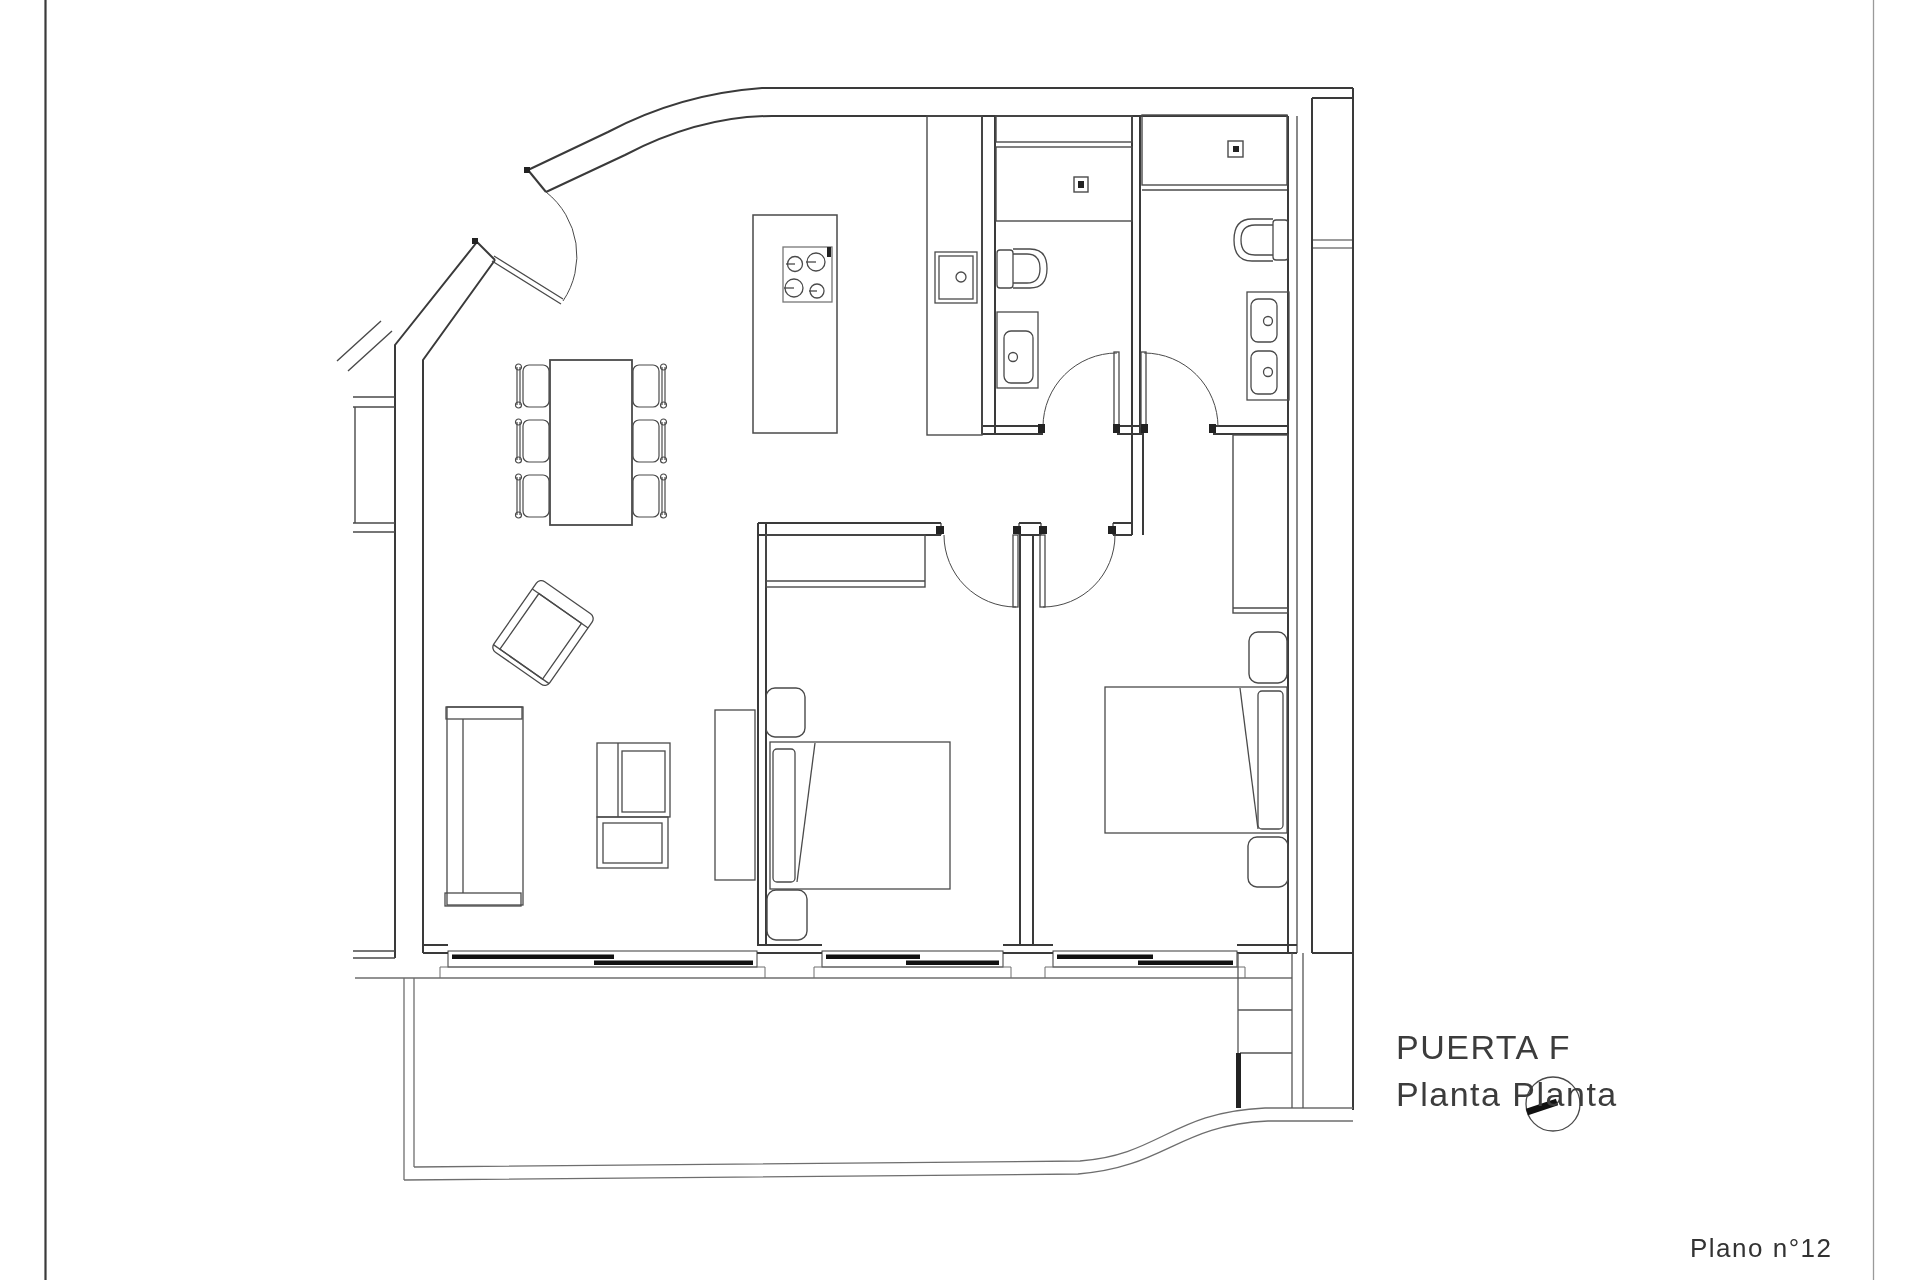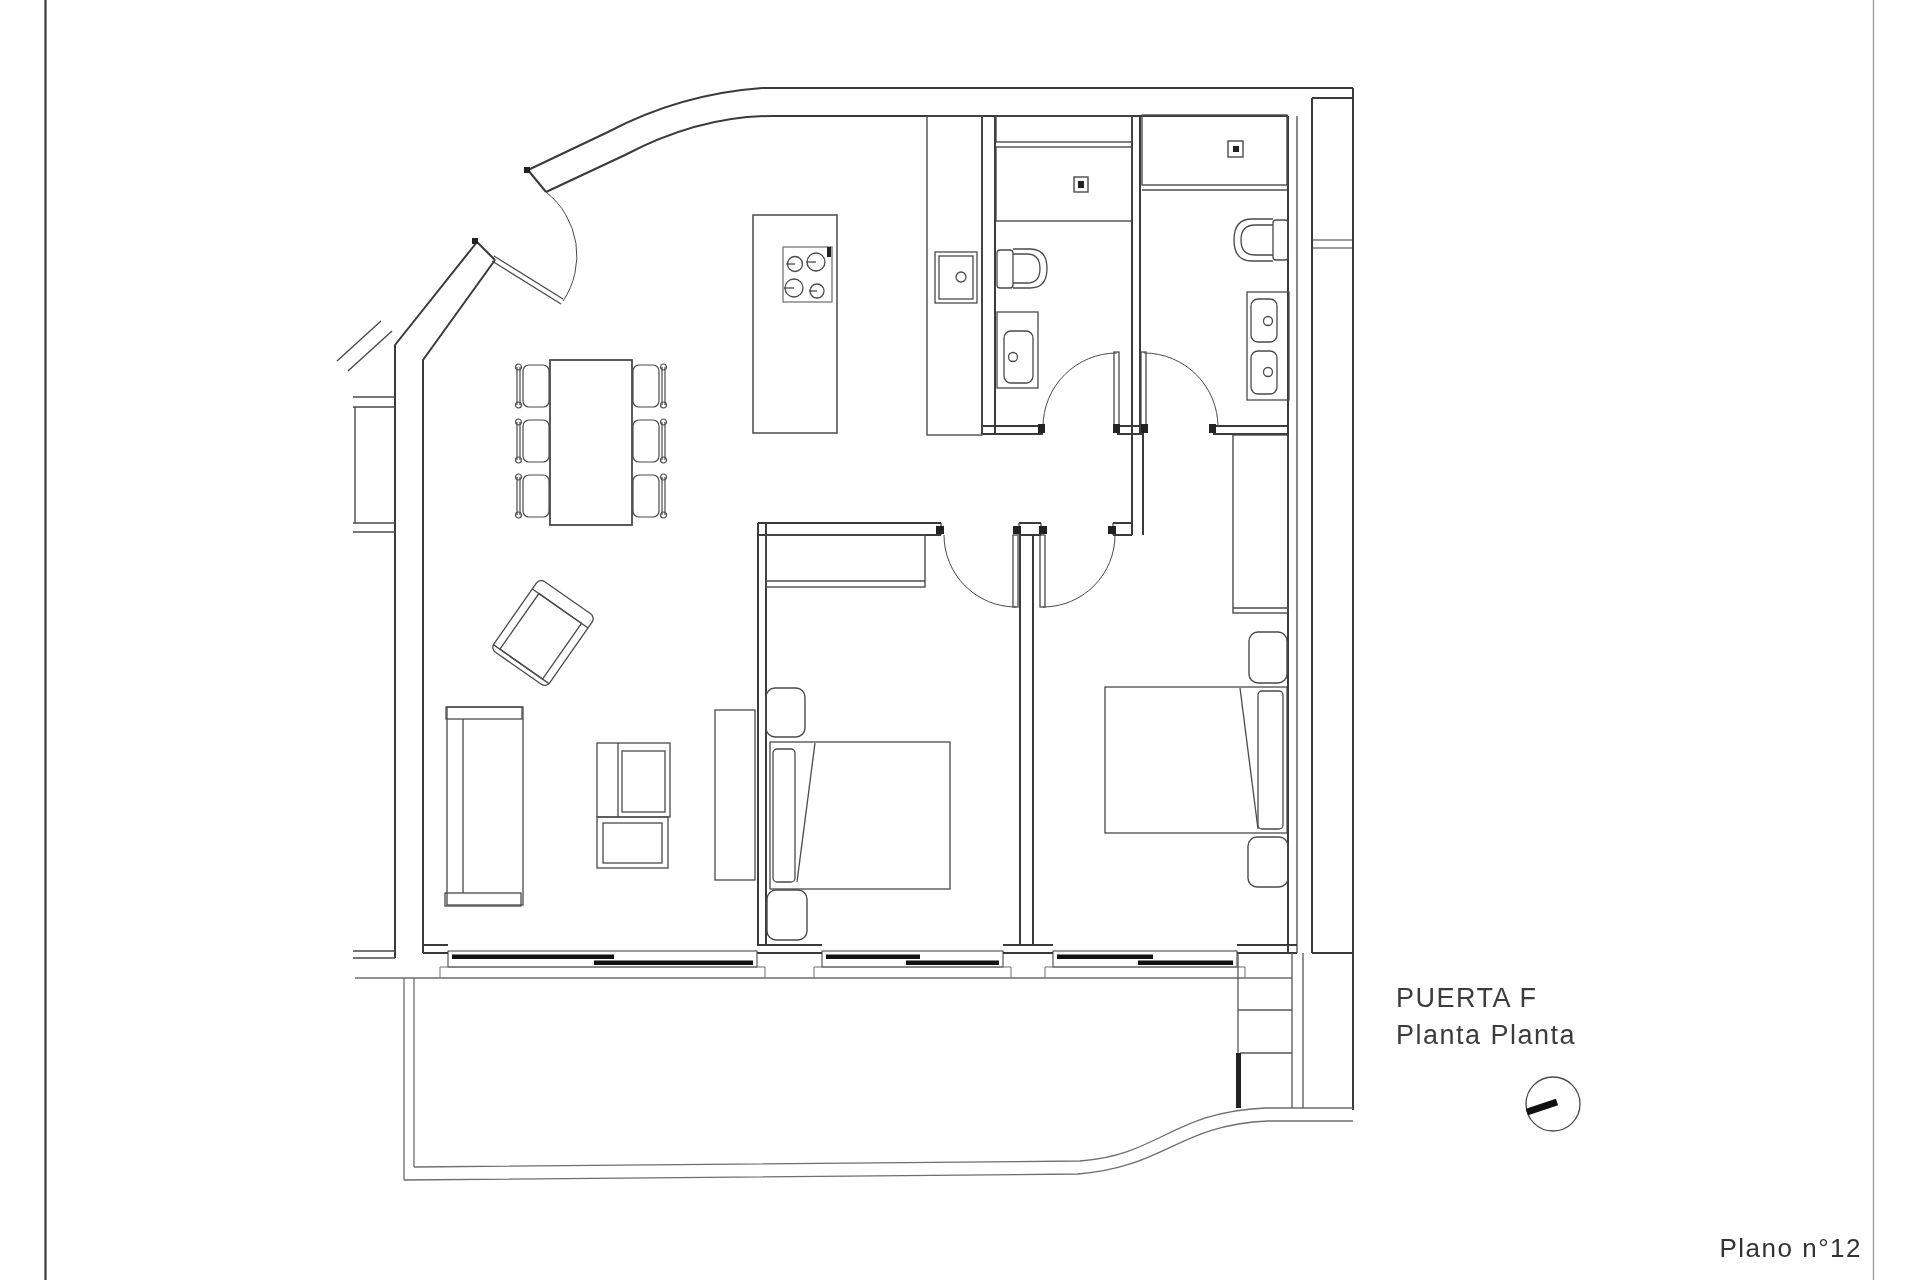--- a/index.html
+++ b/index.html
@@ -12,28 +12,27 @@
   }
   .sheet svg{position:absolute;left:0;top:0;}
   .label{
     position:absolute;
     color:#3c3c3c;
     letter-spacing:1.5px;
     line-height:1.38;
     white-space:nowrap;
   }
   .plan-title{
-    left:1396px;top:980px;
-    font-size:27px;
+    left:1396px;top:1024px;
+    font-size:34px;
   }
   .plan-title .line{display:block;}
   .sheet-number{
     left:1690px;top:1231px;
     width:172px;
-    text-align:right;
     font-size:26px;
     color:#333333;
   }
 </style>
 </head>
 <body>
 
 <div class="sheet">
 
 <svg width="1920" height="1280" viewBox="0 0 1920 1280">

